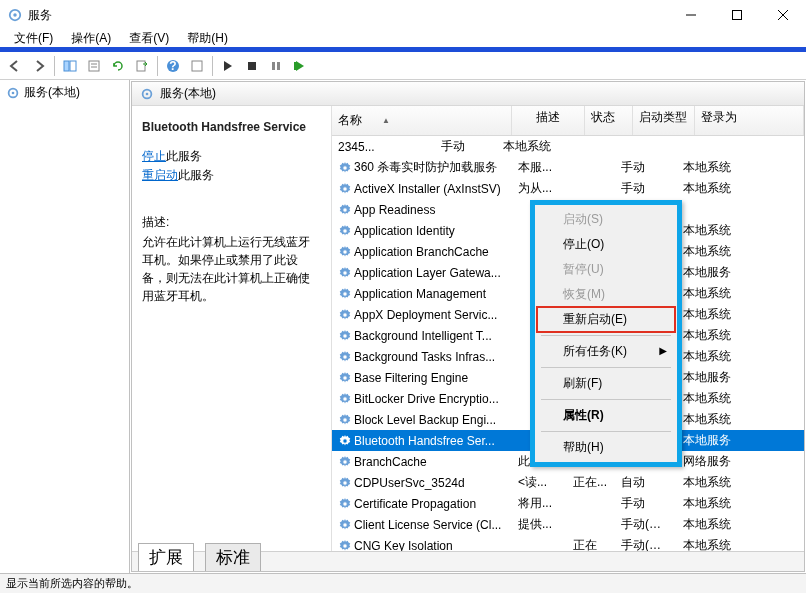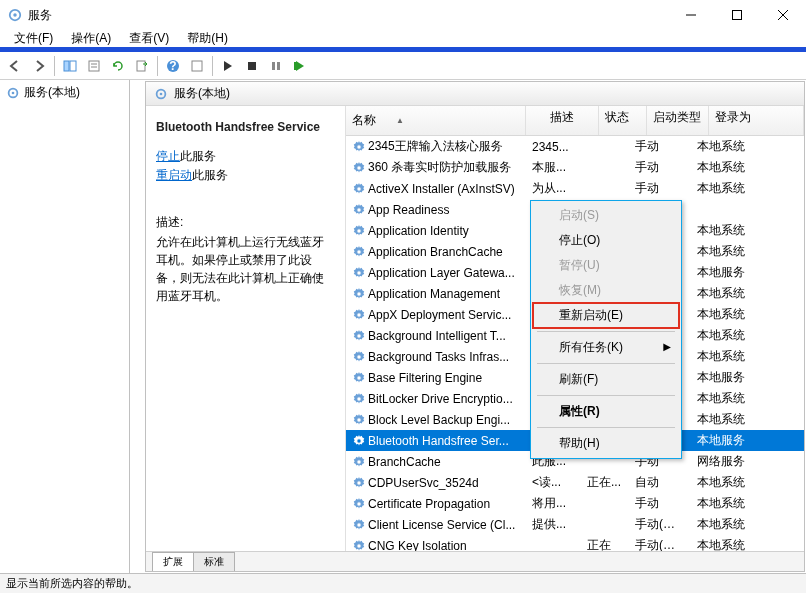--- a/index.html
+++ b/index.html
@@ -11,21 +11,21 @@
 .titlebar .winbtn { width: 46px; height: 30px; display: flex; align-items: center; justify-content: center; }
 .titlebar .winbtn svg { width: 10px; height: 10px; }
 
 .menubar { height: 22px; display: flex; align-items: center; padding-left: 6px; gap: 2px; border-bottom: 5px solid #1d4ed8; }
 .menubar .mitem { padding: 2px 8px; cursor: default; }
 
 .toolbar { height: 28px; display: flex; align-items: center; padding: 2px 4px; gap: 2px; border-bottom: 1px solid #d0d0d0; }
 .toolbar .tbtn { width: 22px; height: 22px; display: flex; align-items: center; justify-content: center; border: 1px solid transparent; }
 .toolbar .sep { width: 1px; height: 20px; background: #c0c0c0; margin: 0 2px; }
 
-.body { flex: 1; display: flex; min-height: 0; gap: 14px; }
+.body { flex: 1; display: flex; min-height: 0; }
 
 .leftpane { width: 130px; border-right: 1px solid #c0c0c0; background: #fff; }
 .leftpane .lheader { display: flex; align-items: center; padding: 4px 6px; gap: 4px; }
 .leftpane .gear { width: 14px; height: 14px; }
 
 .rightpane { flex: 1; display: flex; flex-direction: column; min-height: 0; border: 1px solid #c0c0c0; margin: 1px; }
 .rheader { height: 24px; display: flex; align-items: center; padding-left: 8px; gap: 6px; border-bottom: 1px solid #d8d8d8; background: linear-gradient(#fdfdfd,#eaeaea); }
 .rheader .gear { width: 14px; height: 14px; }
 
 .rcontent { flex: 1; display: flex; min-height: 0; }
@@ -52,26 +52,26 @@
 .row .c-desc { width: 55px; }
 .row .c-status { width: 48px; }
 .row .c-startup { width: 62px; }
 .row .c-logon { flex: 1; }
 .row .gearsmall { width: 14px; height: 14px; flex: none; }
 .row.selected { background: #0078d7; color: #fff; }
 .row.selected .gearsmall path.outer { fill:#fff!important; }
 .row.selected .gearsmall circle.inner { fill:#0078d7!important; stroke:#fff!important; }
 
 .tabsbar { height: 20px; display: flex; align-items: flex-end; padding-left: 6px; border-top: 1px solid #d0d0d0; background: #f4f4f4; }
-.tabsbar .tab { padding: 2px 10px; border: 1px solid #b0b0b0; border-bottom: none; background: #fff; margin-right: -1px; font-size: 10px; }
-.tabsbar .tab.inactive { background: #eaeaea; }
+.tabsbar .tab { padding: 2px 10px; border: 1px solid #b0b0b0; border-bottom: none; background: #fff; margin-right: -1px; font-size: 17px; }
+.tabsbar .tab.inactive { background: #eaeaea; margin-left: 12px; }
 
 .statusbar { height: 20px; border-top: 1px solid #c0c0c0; padding: 2px 6px; background: #f4f4f4; font-size: 11px; }
 
-.ctxmenu { position: absolute; left: 530px; top: 200px; width: 152px; background: #f0f0f0; border: 1px solid #0ea5e9; box-shadow: 2px 2px 4px rgba(0,0,0,0.25); z-index: 100; padding: 2px; }
+.ctxmenu { position: absolute; left: 530px; top: 200px; width: 152px; background: #f0f0f0; border: 5px solid #0ea5e9; box-shadow: 2px 2px 4px rgba(0,0,0,0.25); z-index: 100; padding: 2px; }
 .ctxmenu .mi { padding: 4px 20px 4px 26px; position: relative; }
 .ctxmenu .mi.disabled { color: #9a9a9a; }
 .ctxmenu .mi.highlight { outline: 2px solid #e03020; outline-offset: -1px; }
 .ctxmenu .msep { height: 1px; background: #c8c8c8; margin: 3px 4px; }
 .ctxmenu .mi .arrow { position: absolute; right: 8px; top: 6px; font-size: 10px; }
 
 .sortarrow { font-size: 8px; color: #666; }
 </style>
 </head>
 <body>
@@ -220,27 +220,20 @@
               <span>名称</span>
               <span class="sortarrow">▲</span>
             </div>
           <div class="ch ch-desc">描述</div>
           <div class="ch ch-status">状态</div>
           <div class="ch ch-startup">启动类型</div>
           <div class="ch ch-logon">登录为</div>
         </div>
         <div class="rows" id="rows">
             <div class="row">
-              <div class="cell c-name">
-                <svg class="gearsmall" viewBox="0 0 16 16">
-                  <path class="outer" d="M8 1l1 2 2-1 1 2 2 1-1 2 1 2-2 1-1 2-2-1-1 2-1-2-2 1-1-2-2-1 1-2-1-2 2-1 1-2 2 1z" fill="#6aa0d8"></path>
-                  <circle class="inner" cx="8" cy="8" r="2.5" fill="#fff" stroke="#6aa0d8"></circle>
-                </svg>
-                <span>2345王牌输入法核心服务</span>
-              </div>
               <div class="cell c-desc">2345...</div>
               <div class="cell c-status"></div>
               <div class="cell c-startup">手动</div>
               <div class="cell c-logon">本地系统</div>
             </div>
             <div class="row">
               <div class="cell c-name">
                 <svg class="gearsmall" viewBox="0 0 16 16">
                   <path class="outer" d="M8 1l1 2 2-1 1 2 2 1-1 2 1 2-2 1-1 2-2-1-1 2-1-2-2 1-1-2-2-1 1-2-1-2 2-1 1-2 2 1z" fill="#6aa0d8"></path>
                   <circle class="inner" cx="8" cy="8" r="2.5" fill="#fff" stroke="#6aa0d8"></circle>

